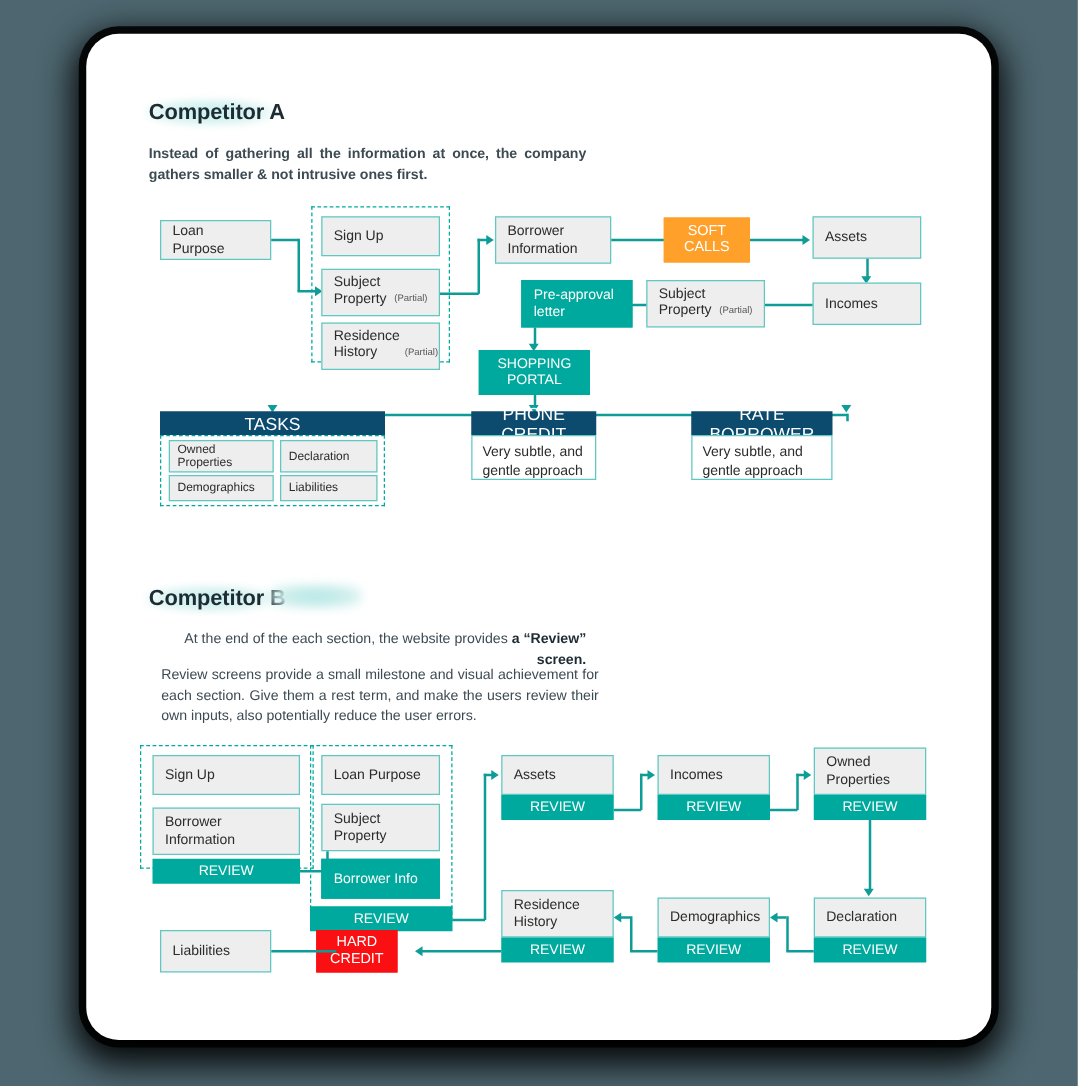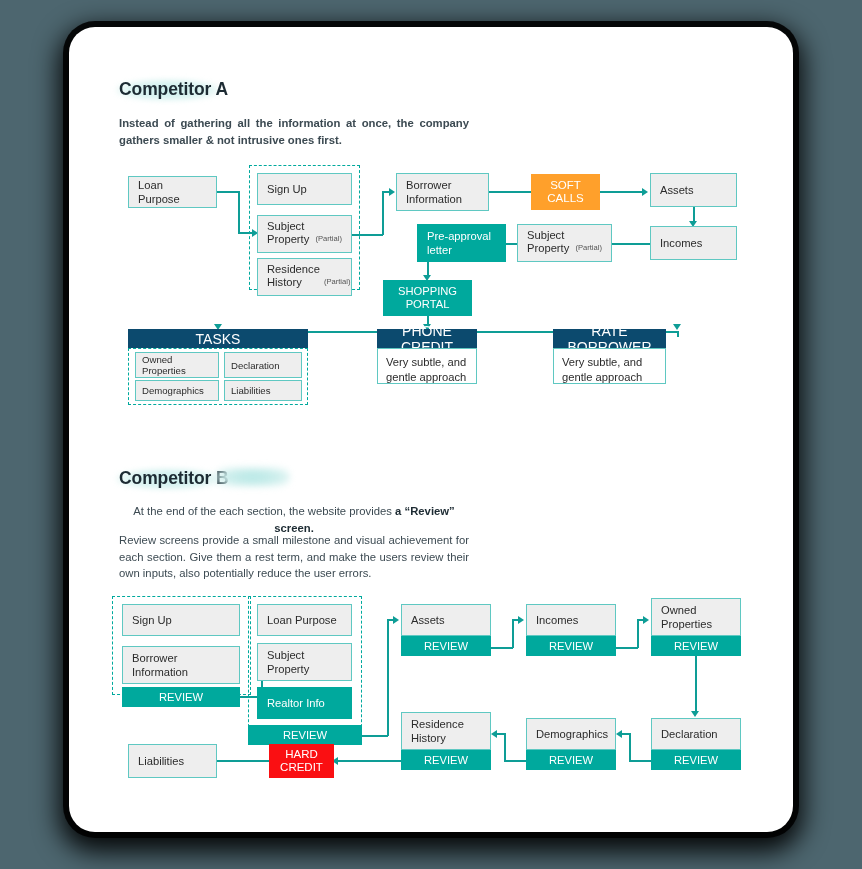--- a/index.html
+++ b/index.html
@@ -236,23 +236,23 @@
     <div class="hdr" style="left:308px; top:302px; width:100px; height:19px;">PHONE CREDIT</div>
     <div class="panel" style="left:308px; top:321px; width:100px; height:36px;">Very subtle, and gentle approach</div>
 
     <div class="hdr" style="left:484px; top:302px; width:113px; height:19px;">RATE BORROWER</div>
     <div class="panel" style="left:484px; top:321px; width:113px; height:36px;">Very subtle, and gentle approach</div>
 
     <div class="title-hl" style="left:47px; top:441px; width:104px; height:22px;"></div>
     <div class="sec-title" style="left:50px; top:441px;">Competitor B</div>
     <div class="redact" style="left:146px; top:440px; width:75px; height:20px;"></div>
 
-    <div class="para" style="left:50px; top:476px; width:350px; text-align:center;"><span>At the end of the each section, the website provides </span><b>a “Review” screen.</b></div>
-
-    <div class="para" style="left:50px; top:505px; width:350px;">Review screens provide a small milestone and visual achievement for each section. Give them a rest term, and make the users review their own inputs, also potentially reduce the user errors.</div>
+    <div class="para" style="left:50px; top:476px; width:350px; text-align:right;"><span>At the end of the each section, the website provides </span><b>a “Review” screen.</b></div>
+
+    <div class="para" style="left:60px; top:505px; width:350px;">Review screens provide a small milestone and visual achievement for each section. Give them a rest term, and make the users review their own inputs, also potentially reduce the user errors.</div>
 
     <div class="dash" style="left:43px; top:569px; width:139px; height:99px;"></div>
     <div class="node" style="left:53px; top:577px; width:118px; height:32px;">
       <span>Sign Up</span>
     </div>
     <div class="node" style="left:53px; top:619px; width:118px; height:38px;">
       <span style="line-height:14px;">Borrower Information</span>
     </div>
     <div class="review" style="left:53px; top:660px; width:118px; height:20px;">REVIEW</div>
     <div class="ln lnh" style="left:171px; top:669px; width:22px;"></div>
@@ -261,21 +261,21 @@
     <div class="arw arw-r" style="left:198px; top:626px;"></div>
 
     <div class="dash" style="left:179px; top:569px; width:114px; height:141px;"></div>
     <div class="node" style="left:188px; top:577px; width:95px; height:32px;">
       <span>Loan Purpose</span>
     </div>
     <div class="node" style="left:188px; top:616px; width:95px; height:38px;">
       <span style="line-height:14px;">Subject Property</span>
     </div>
     <div class="node teal" style="left:188px; top:660px; width:95px; height:32px;">
-      <span>Realtor Info</span>
+      <span>Borrower Info</span>
     </div>
     <div class="review" style="left:179px; top:698px; width:114px; height:20px;">REVIEW</div>
     <div class="ln lnh" style="left:293px; top:708px; width:26px;"></div>
     <div class="ln lnv" style="left:318px; top:592px; height:117px;"></div>
     <div class="ln lnh" style="left:318px; top:592px; width:8px;"></div>
     <div class="arw arw-r" style="left:324px; top:589px;"></div>
 
     <div class="node" style="left:332px; top:577px; width:90px; height:32px;">
       <span>Assets</span>
     </div>
@@ -319,21 +319,21 @@
     <div class="ln lnh" style="left:427px; top:706px; width:8px;"></div>
     <div class="arw arw-l" style="left:422px; top:703px;"></div>
 
     <div class="node" style="left:332px; top:685px; width:90px; height:38px;">
       <span style="line-height:14px;">Residence History</span>
     </div>
     <div class="review" style="left:332px; top:723px; width:90px; height:20px;">REVIEW</div>
     <div class="ln lnh" style="left:267px; top:733px; width:65px;"></div>
     <div class="arw arw-l" style="left:263px; top:730px;"></div>
 
-    <div class="node red" style="left:200px; top:717px; width:65px; height:34px;">
+    <div class="node red" style="left:184px; top:717px; width:65px; height:34px;">
       <span style="line-height:13px;">HARD CREDIT</span>
     </div>
     <div class="ln lnh" style="left:115px; top:733px; width:85px;"></div>
     <div class="arw arw-l" style="left:111px; top:730px;"></div>
 
     <div class="node" style="left:59px; top:717px; width:89px; height:34px;">
       <span>Liabilities</span>
     </div>
 
   </div>

